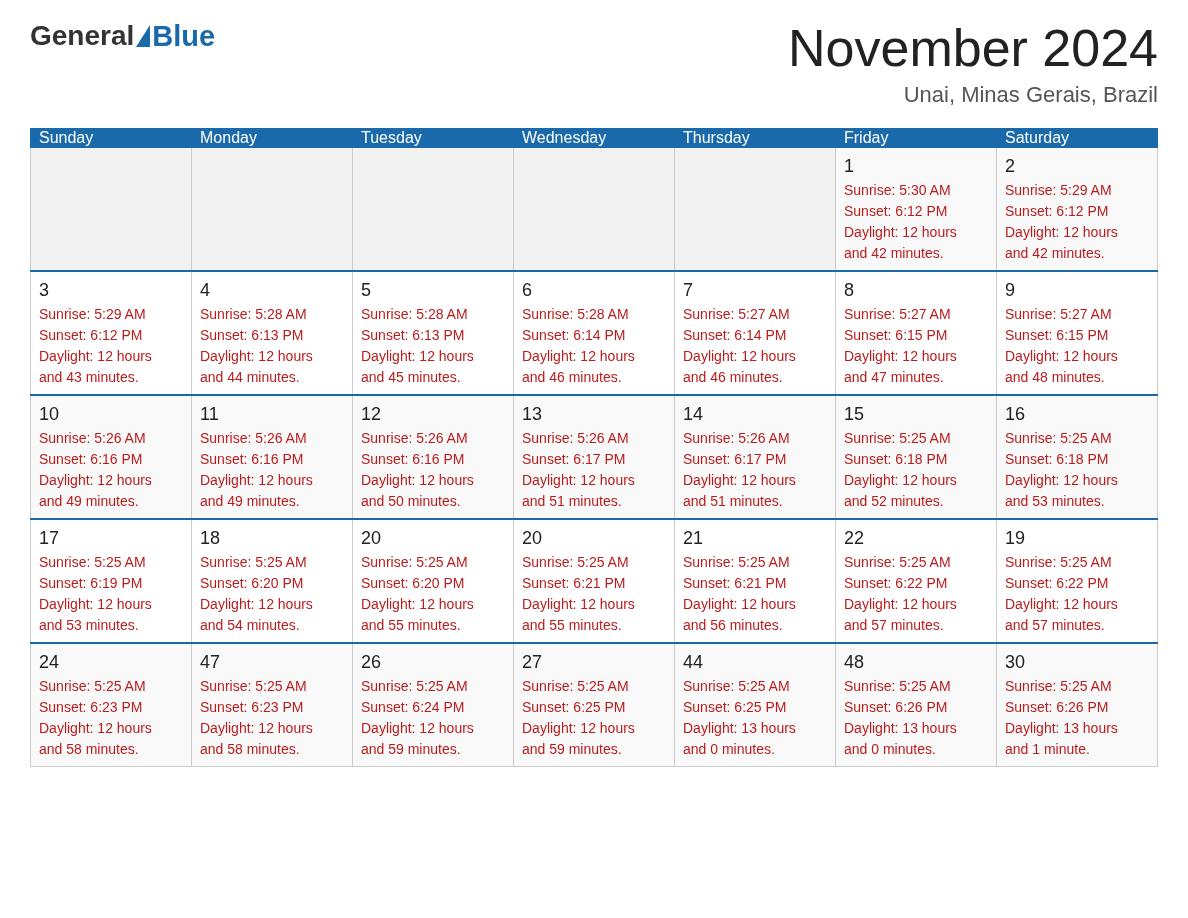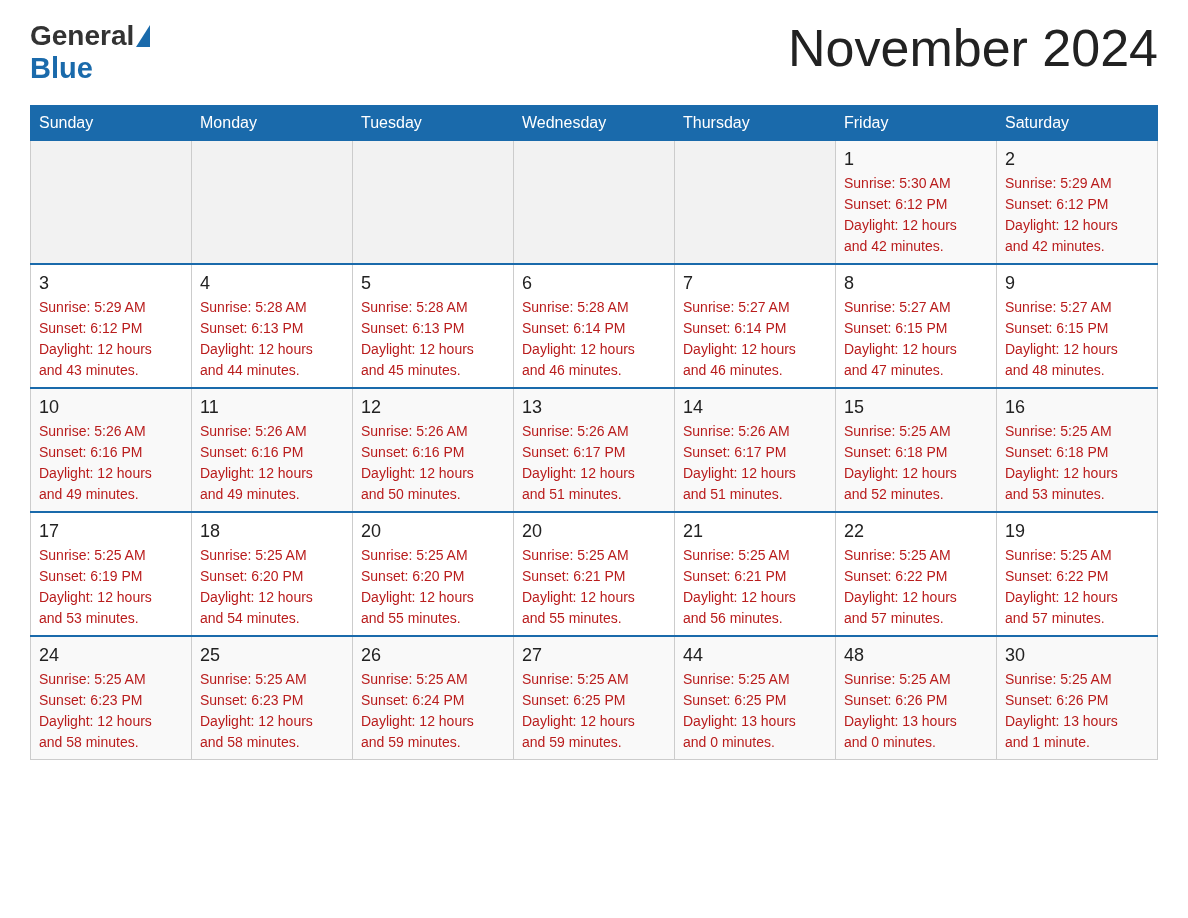--- a/index.html
+++ b/index.html
@@ -11,21 +11,20 @@
       padding: 20px 30px;
     }
     .header-section {
       display: flex;
       justify-content: space-between;
       align-items: flex-start;
       margin-bottom: 20px;
     }
     .logo {
       display: flex;
-      flex-direction: column;
       align-items: flex-start;
     }
     .logo-text {
       font-size: 28px;
       font-weight: bold;
       color: #333;
       display: flex;
       align-items: center;
     }
     .logo-general {
@@ -64,21 +63,21 @@
     .calendar-table {
       width: 100%;
       border-collapse: collapse;
       border: 1px solid #999;
     }
     .calendar-table th {
       background-color: #1a6aab;
       color: #fff;
       font-size: 16px;
       font-weight: normal;
-      padding: 8px 8px;
+      padding: 0 8px;
       text-align: left;
       border: 1px solid #1a6aab;
     }
     .calendar-table td {
       vertical-align: top;
       padding: 8px 8px 6px 8px;
       border: 1px solid #ccc;
       width: calc(100% / 7);
       min-height: 110px;
       font-size: 13px;
@@ -116,20 +115,21 @@
 <div class="header-section">
   <div class="logo">
     <div class="logo-text">
       <span class="logo-general">General</span>
       <span class="logo-triangle"></span>
     </div>
     <span class="logo-blue">Blue</span>
   </div>
   <div class="title-section">
     <div class="month-title">November 2024</div>
+    <div class="location-subtitle">Unai, Minas Gerais, Brazil</div>
   </div>
 </div>
 
 <table class="calendar-table">
   <thead>
     <tr>
     <th>Sunday</th>
         <th>Monday</th>
         <th>Tuesday</th>
         <th>Wednesday</th>
@@ -243,21 +243,21 @@
           <span class="day-number">19</span>
           <div class="day-info">Sunrise: 5:25 AM<br>Sunset: 6:22 PM<br>Daylight: 12 hours<br>and 57 minutes.</div>
         </td>
       </tr>
       <tr class="row-separator">
         <td>
           <span class="day-number">24</span>
           <div class="day-info">Sunrise: 5:25 AM<br>Sunset: 6:23 PM<br>Daylight: 12 hours<br>and 58 minutes.</div>
         </td>
         <td>
-          <span class="day-number">25</span>
+          <span class="day-number">47</span>
           <div class="day-info">Sunrise: 5:25 AM<br>Sunset: 6:23 PM<br>Daylight: 12 hours<br>and 58 minutes.</div>
         </td>
         <td>
           <span class="day-number">26</span>
           <div class="day-info">Sunrise: 5:25 AM<br>Sunset: 6:24 PM<br>Daylight: 12 hours<br>and 59 minutes.</div>
         </td>
         <td>
           <span class="day-number">27</span>
           <div class="day-info">Sunrise: 5:25 AM<br>Sunset: 6:25 PM<br>Daylight: 12 hours<br>and 59 minutes.</div>
         </td>

